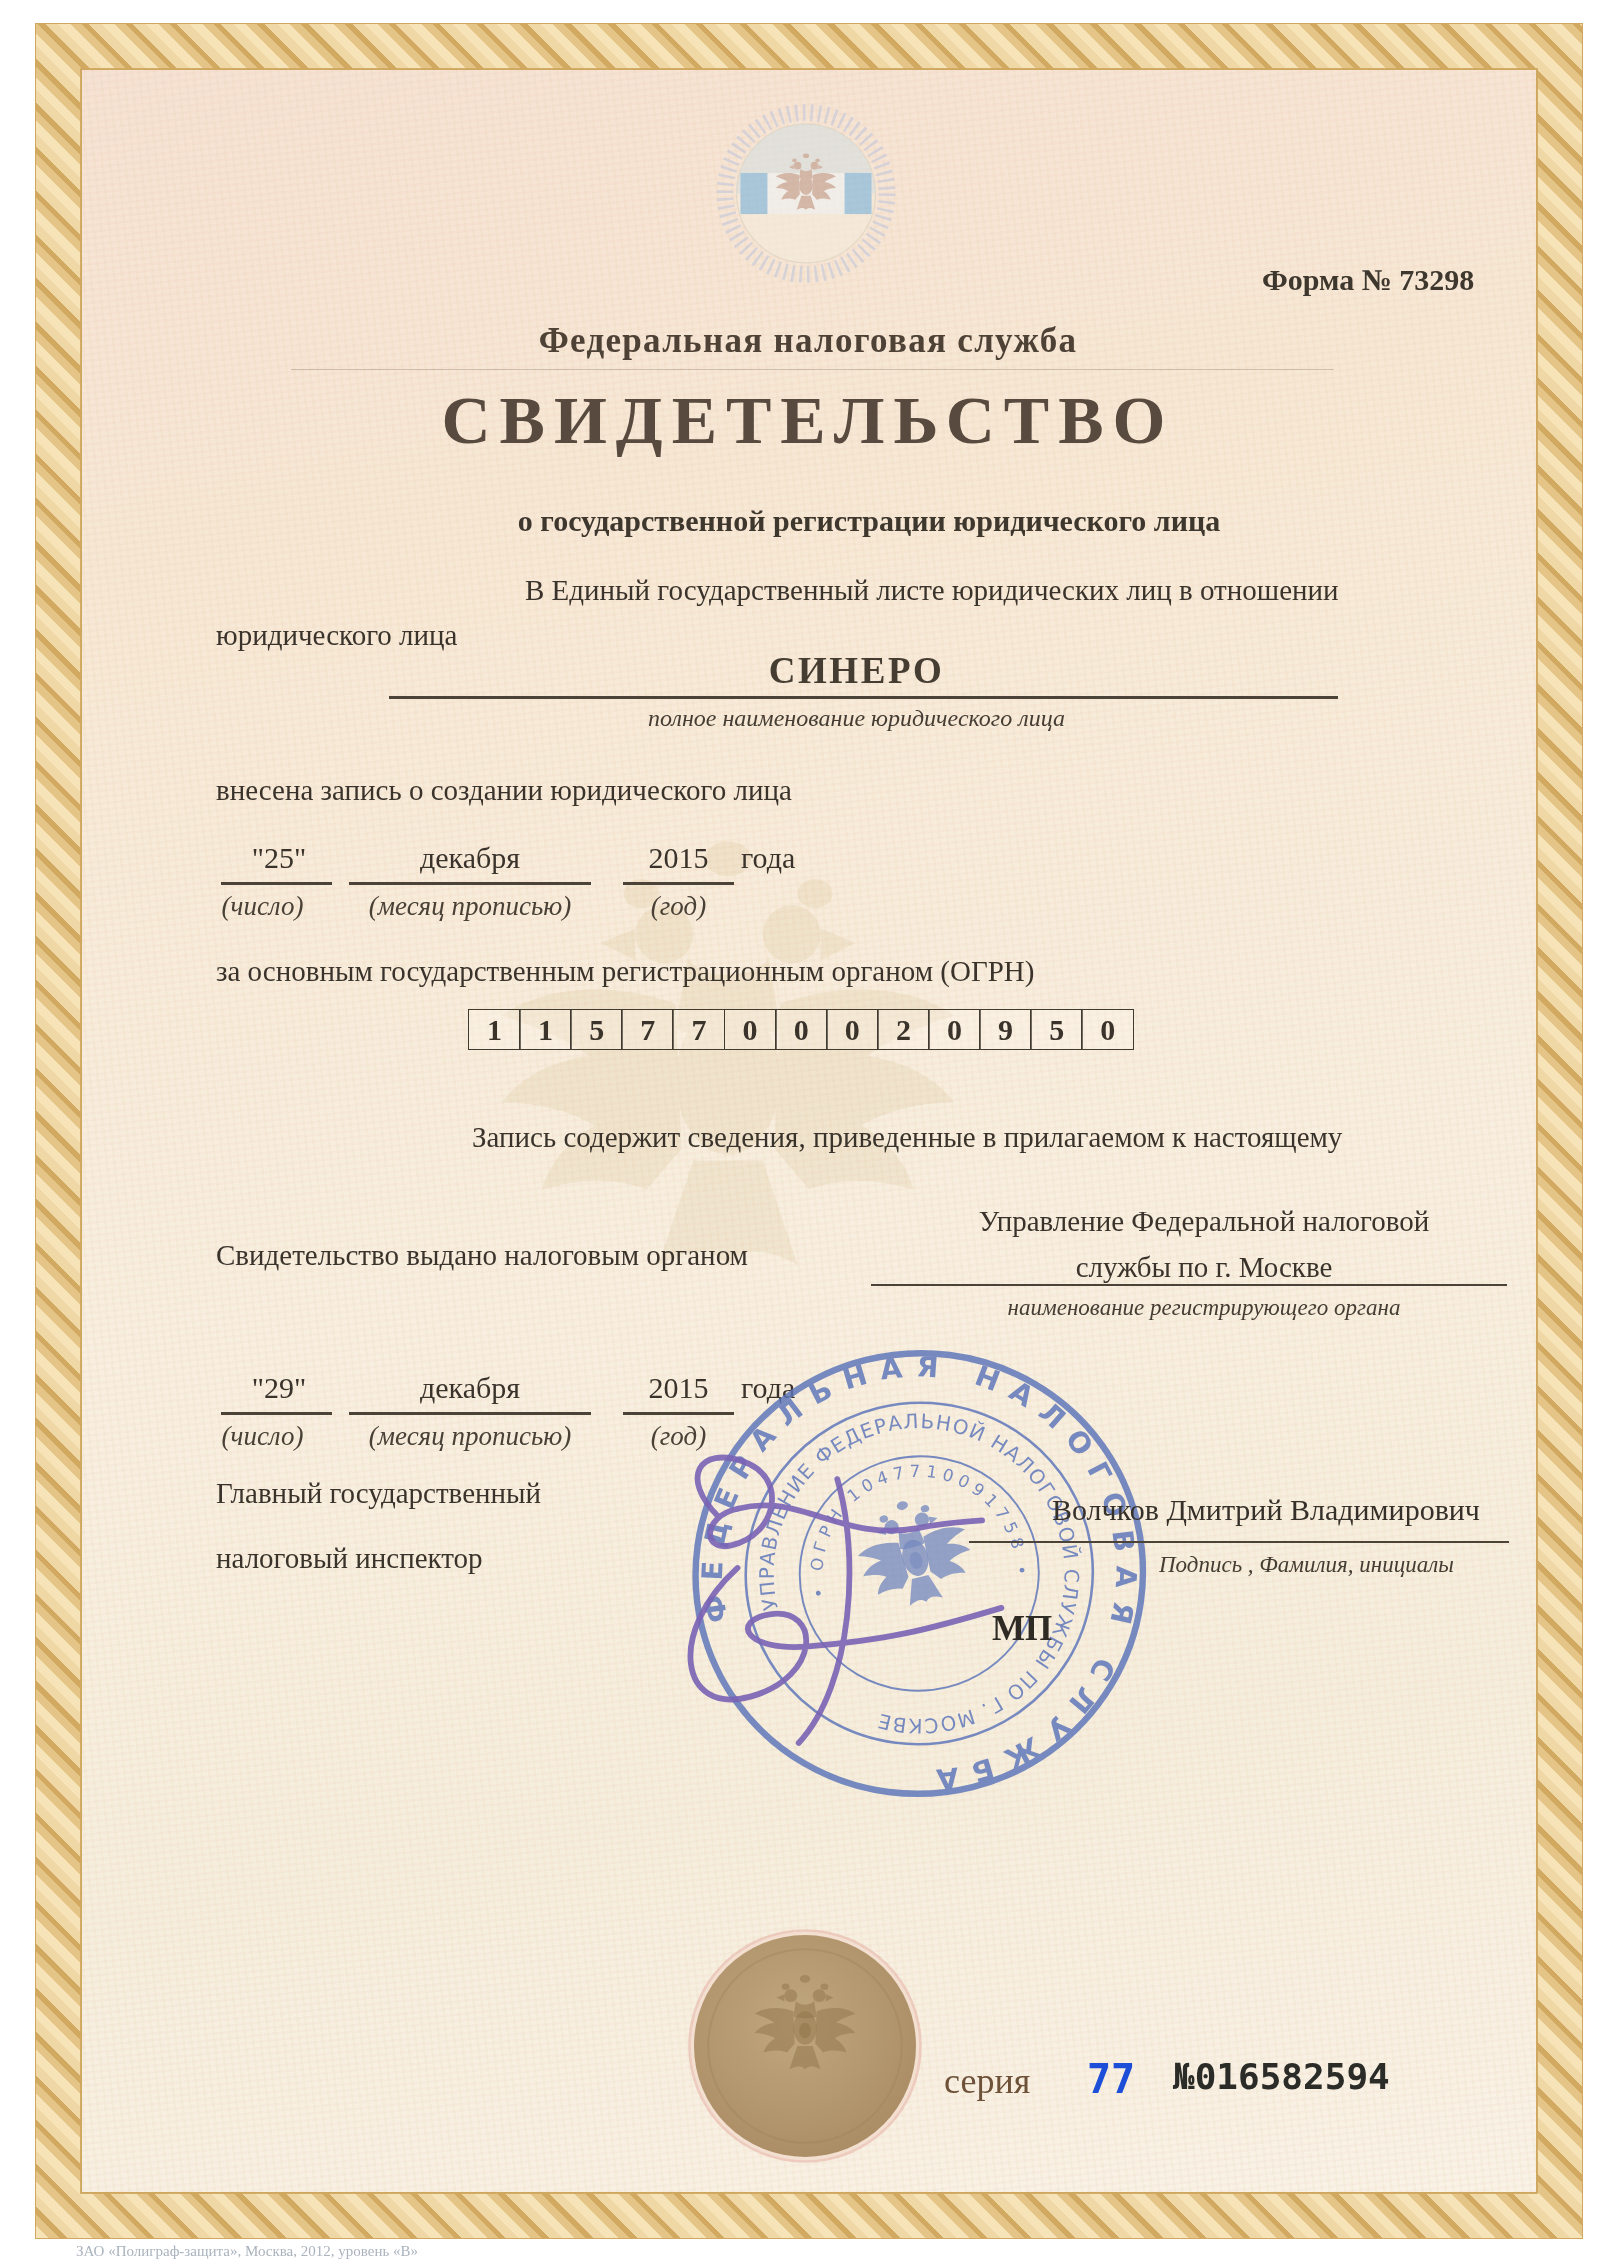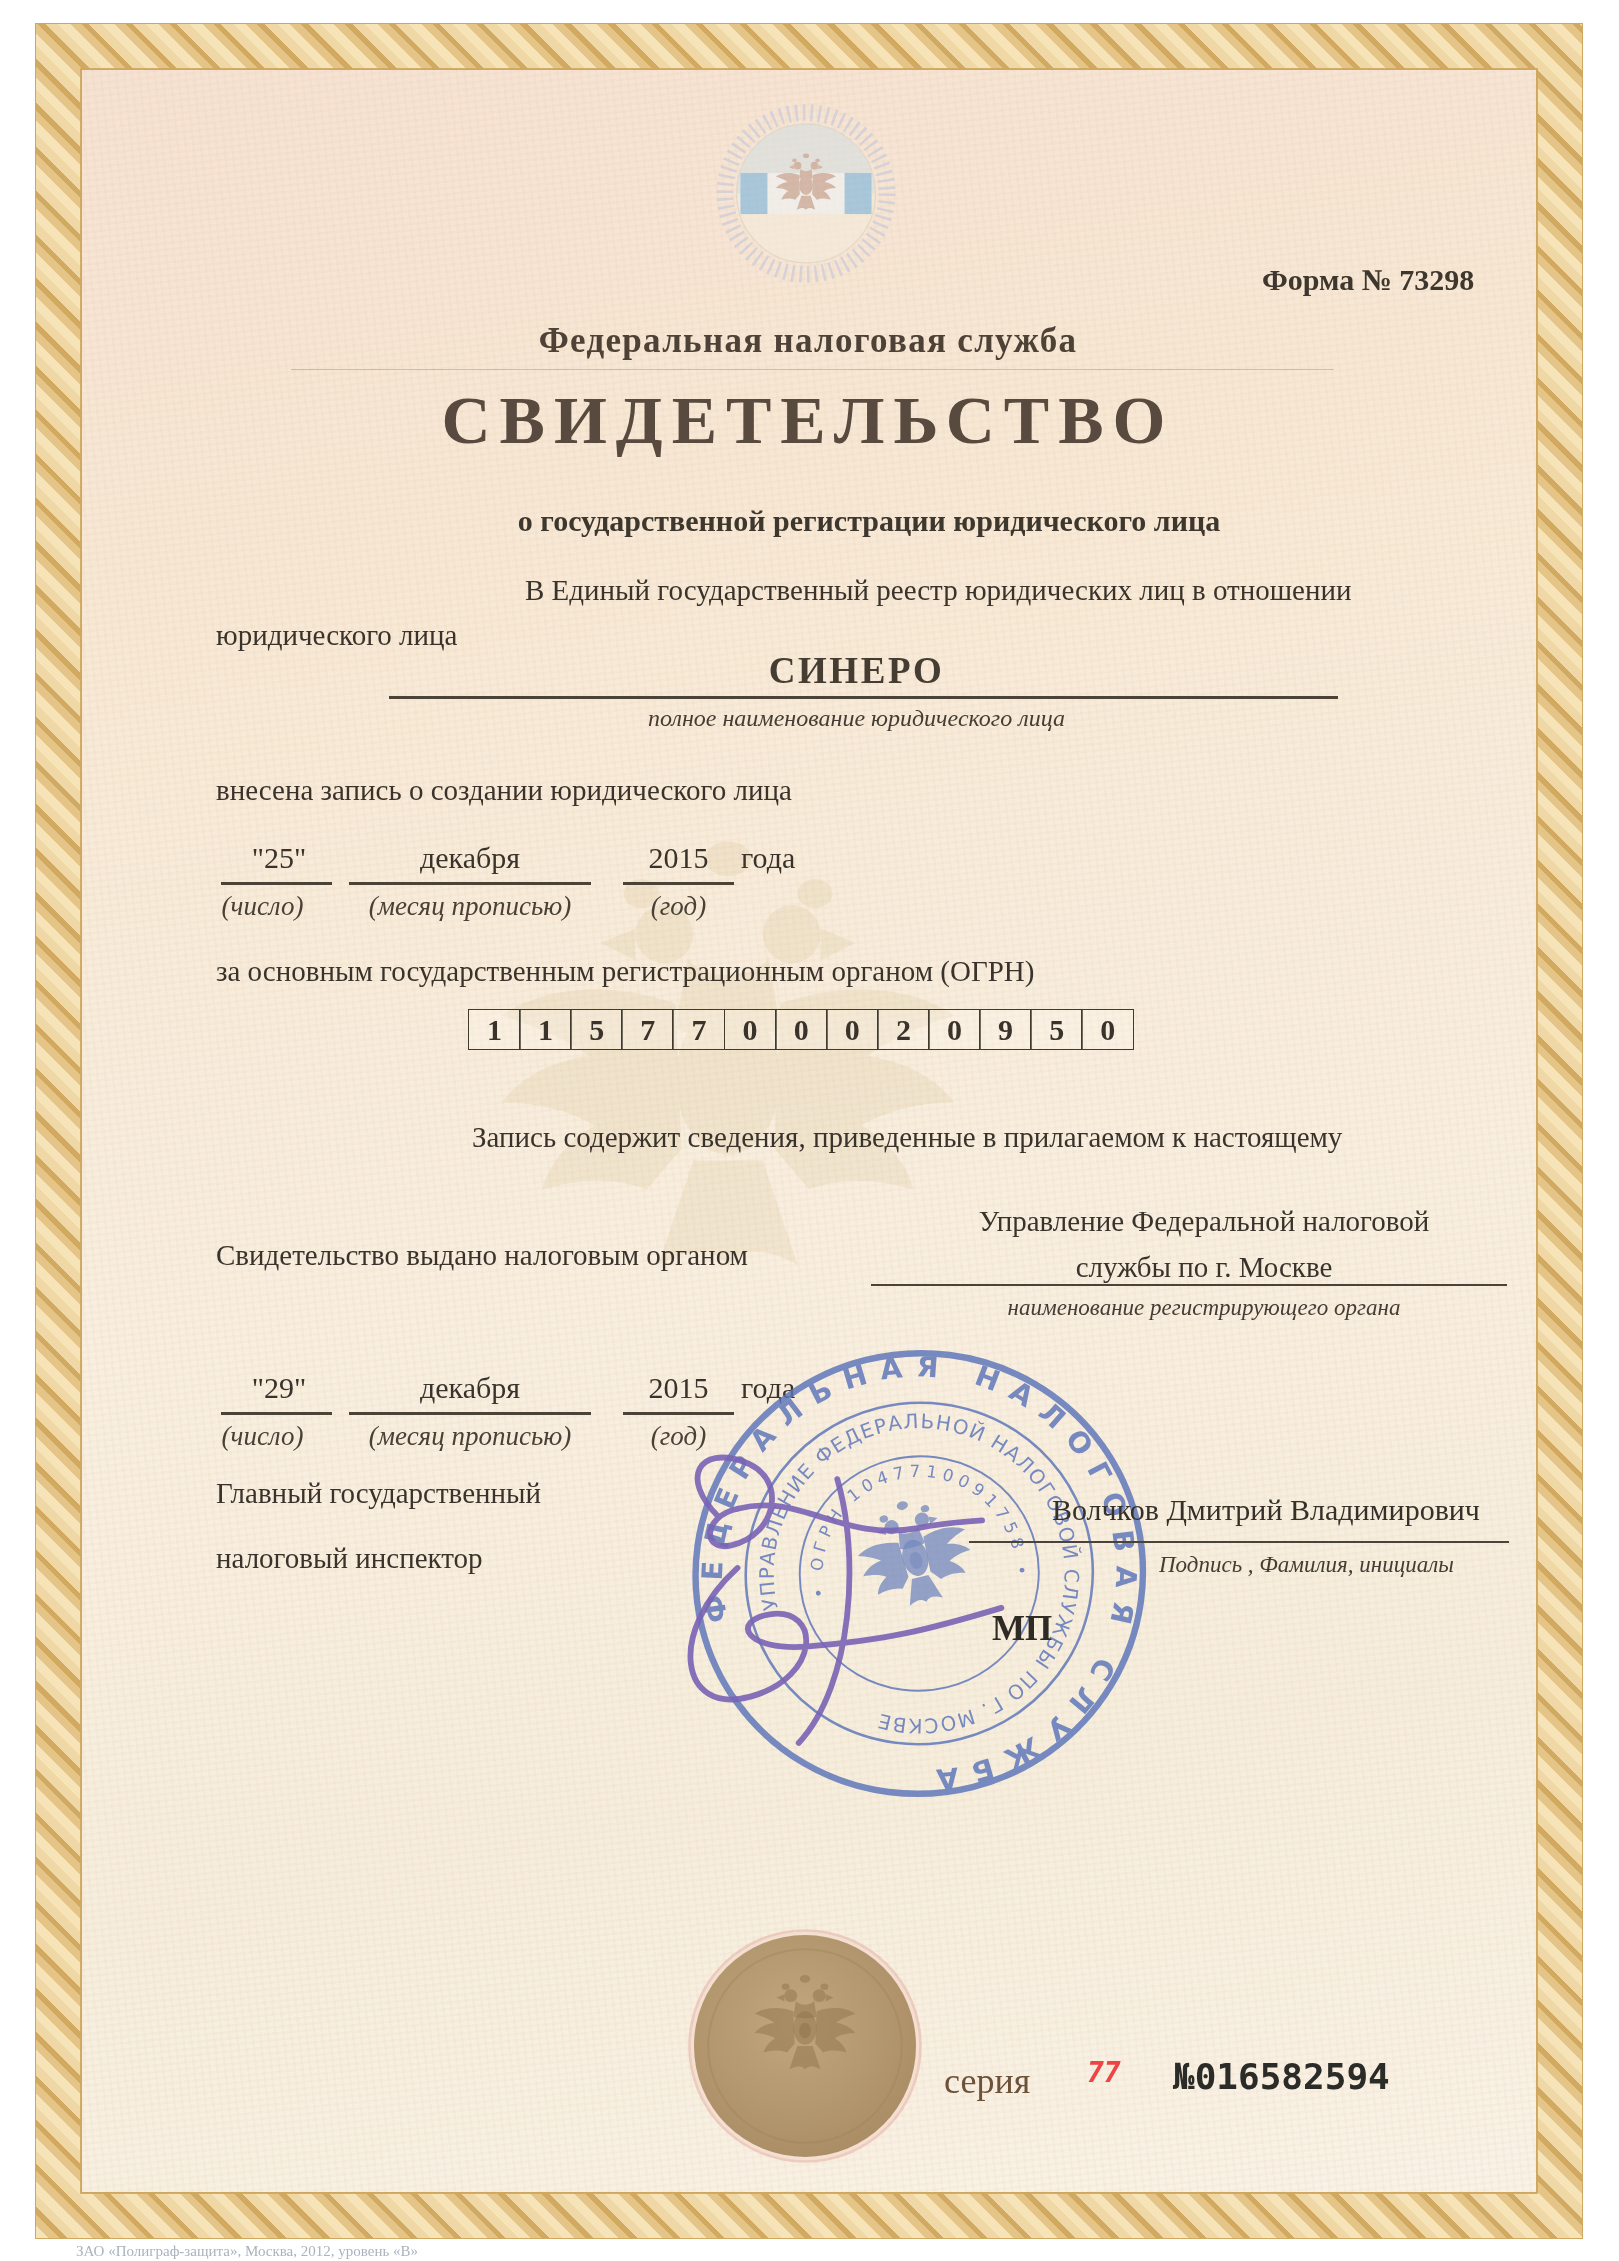--- a/index.html
+++ b/index.html
@@ -76,21 +76,21 @@
 
   <div class="abs b" style="left:1262px;top:263px;font-size:30px;color:#3e372e;">Форма  № 73298</div>
 
   <div class="abs b c" style="left:293px;width:1030px;top:321px;font-size:35px;letter-spacing:1.3px;color:#4e4136;">Федеральная налоговая служба</div>
   <div class="abs" style="left:291px;top:369px;width:1043px;height:1.3px;background:rgba(115,95,80,0.3);"></div>
 
   <div class="abs b c" style="left:293px;width:1030px;top:381px;font-size:68px;letter-spacing:9px;color:#584a3e;">СВИДЕТЕЛЬСТВО</div>
 
   <div class="abs b c" style="left:354px;width:1030px;top:504px;font-size:30px;color:#3e372e;">о государственной регистрации юридического лица</div>
 
-  <div class="abs t45" style="left:525px;top:572px;">В Единый государственный реестр юридических лиц в отношении</div>
+  <div class="abs t45" style="left:525px;top:572px;">В Единый государственный листе юридических лиц в отношении</div>
   <div class="abs t45" style="left:216px;top:617px;">юридического лица</div>
 
   <div class="abs b c" style="left:451px;width:811px;top:649px;font-size:37px;letter-spacing:2.6px;color:#463d32;">СИНЕРО</div>
   <div class="line" style="left:389px;top:696px;width:949px;"></div>
   <div class="abs i c" style="left:451px;width:811px;top:705px;font-size:24px;color:#453d33;">полное наименование юридического лица</div>
 
   <div class="abs t45" style="left:216px;top:772px;">внесена запись о создании юридического лица</div>
 
   <div class="abs c" style="left:208px;width:142px;top:841px;font-size:30px;">"25"</div>
   <div class="abs c" style="left:349px;width:242px;top:841px;font-size:30px;">декабря</div>
@@ -183,19 +183,19 @@
   <div class="abs" style="left:694px;top:1935px;width:222px;height:222px;border-radius:50%;
               background:radial-gradient(circle at 45% 40%, #c1a87e, #b0936b 60%, #a1845b);
               box-shadow:0 0 0 3.2px rgba(243,224,210,0.95), 0 0 0 5.8px rgba(228,170,158,0.5);">
     <svg width="222" height="222" viewBox="0 0 344 344">
       <use href="#eagle" x="72" y="56" width="200" height="220" fill="#8f7349" fill-opacity="0.5"></use>
       <circle cx="172" cy="172" r="150" fill="none" stroke="#9b8157" stroke-opacity="0.35" stroke-width="3"></circle>
     </svg>
   </div>
 
   <div class="abs" style="left:944px;top:2060px;font-size:36px;color:#6d5138;">серия</div>
-  <div class="abs b numfont" style="left:1087px;top:2056px;font-size:28px;color:#ef4444;font-style:italic;">77</div>
+  <div class="abs b numfont" style="left:1087px;top:2056px;font-size:40px;color:#1d4ed8;">77</div>
   <div class="abs b numfont" style="left:1173px;top:2056px;font-size:36px;color:#2b2b28;">№016582594</div>
 
   <div class="abs" style="left:76px;top:2243px;font-size:15px;color:#aab3bd;">ЗАО «Полиграф-защита», Москва, 2012, уровень «В»</div>
 
 </div>
 
 
 </body></html>

